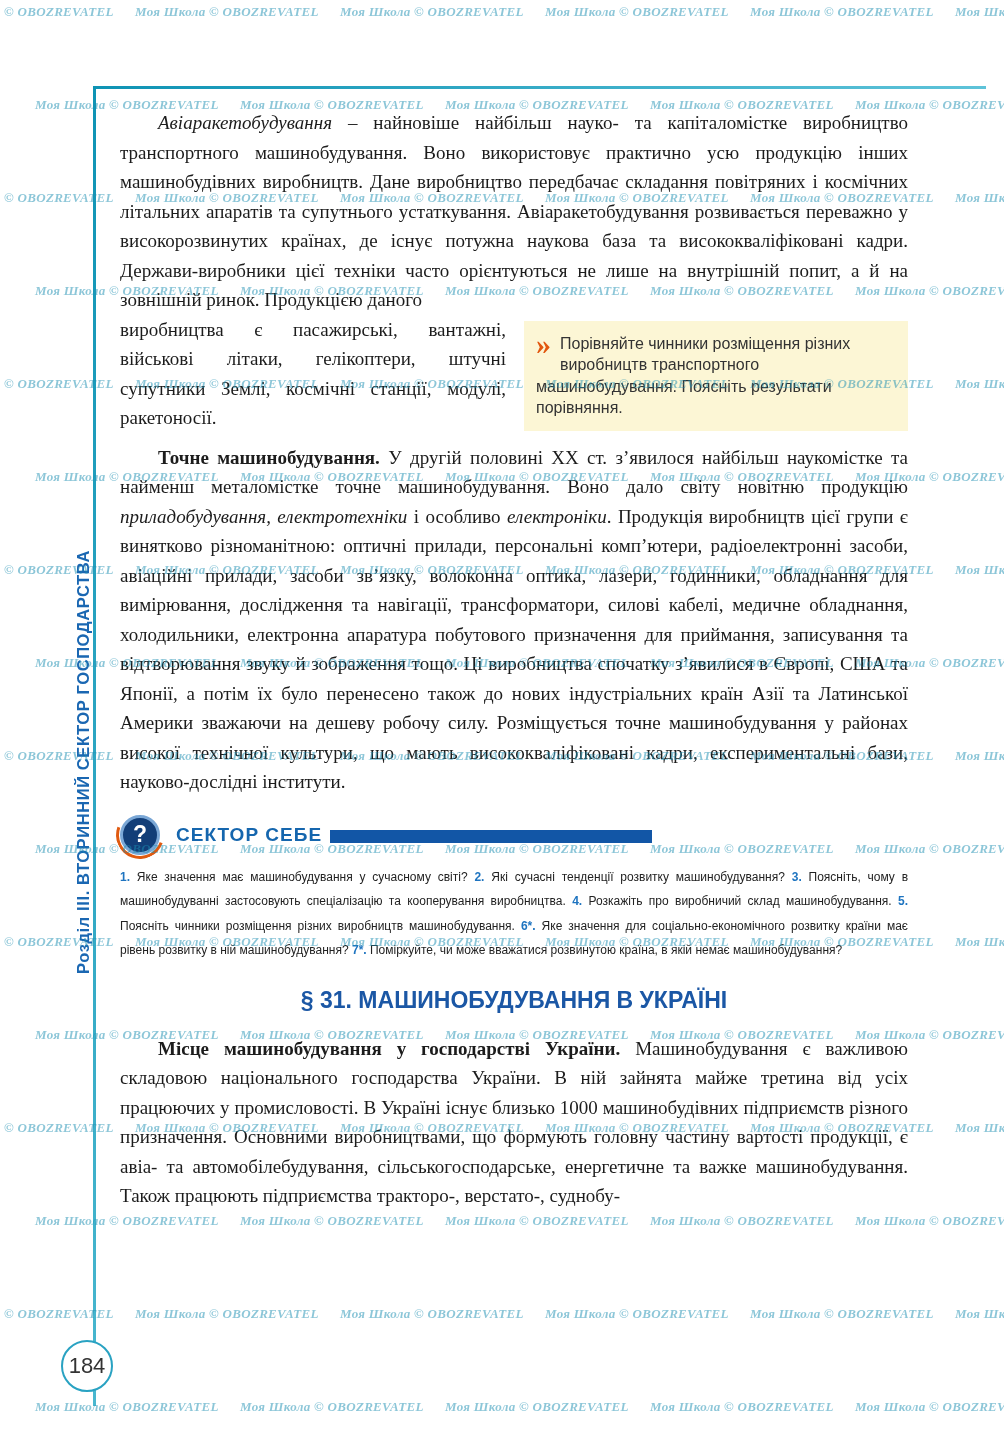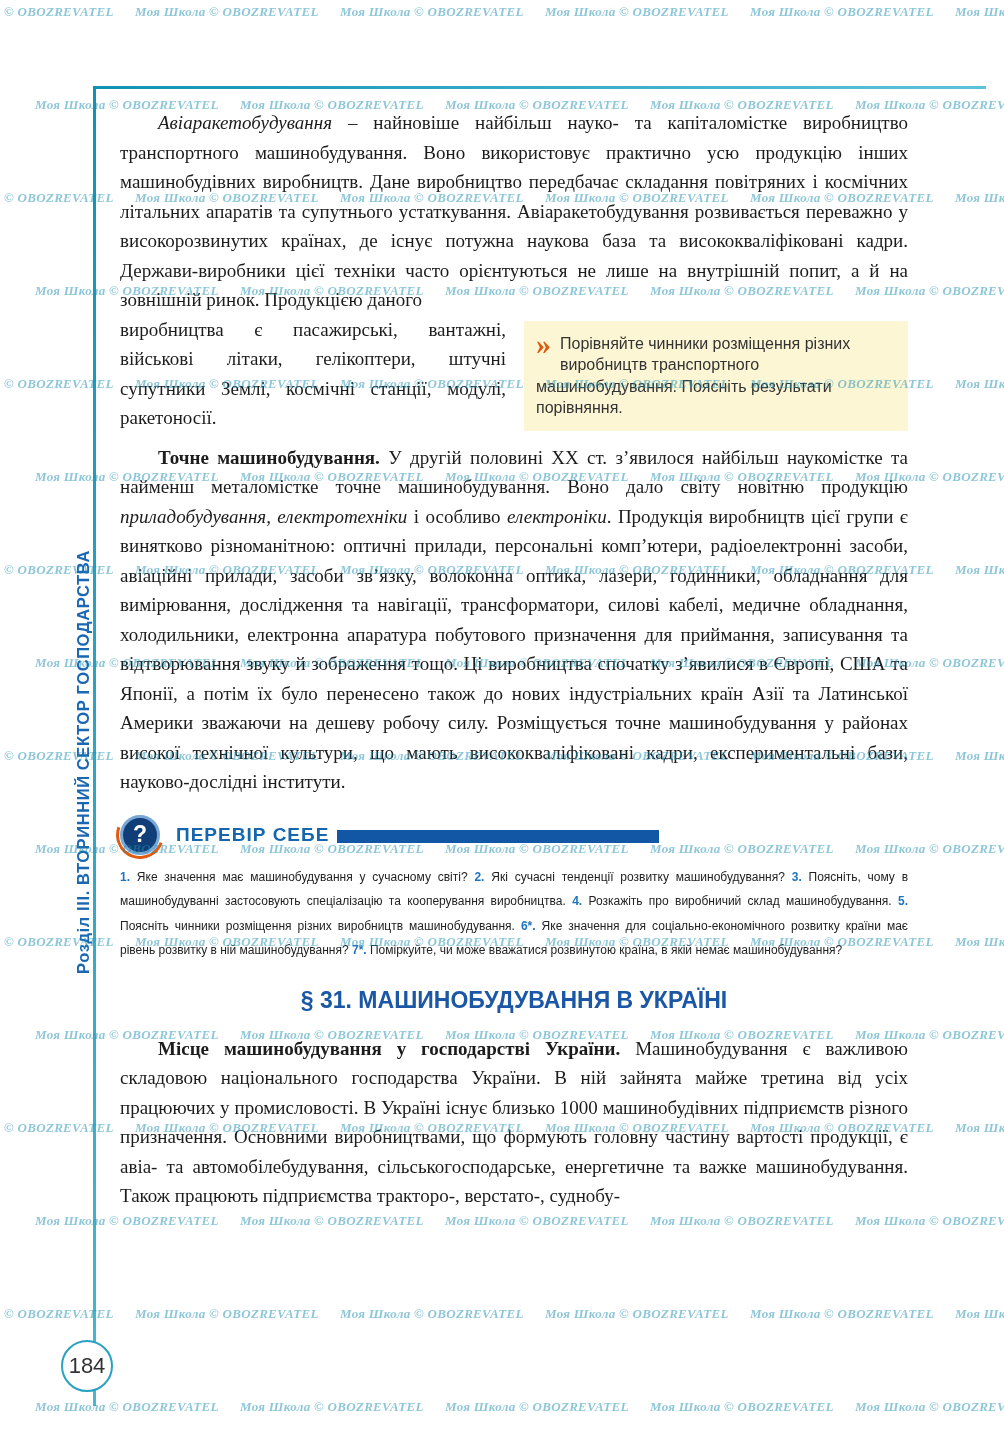--- a/index.html
+++ b/index.html
@@ -218,21 +218,21 @@
       </div>
       <p class="body">виробництва є пасажирські, вантажні, військові літаки, гелікоптери, штучні супутники Землі, космічні станції, модулі, ракетоносії.</p>
     </div>
 
     <p class="body indent clear"><span class="seg-bold">Точне машинобудування.</span><span class="seg-normal"> У другій половині XX ст. з’явилося найбільш наукомістке та найменш металомістке точне машинобудування. Воно дало світу новітню продукцію </span><span class="seg-italic">приладобудування, електротехніки</span><span class="seg-normal"> і особливо </span><span class="seg-italic">електроніки</span><span class="seg-normal">. Продукція виробництв цієї групи є винятково різноманітною: оптичні прилади, персональні комп’ютери, радіоелектронні засоби, авіаційні прилади, засоби зв’язку, волоконна оптика, лазери, годинники, обладнання для вимірювання, дослідження та навігації, трансформатори, силові кабелі, медичне обладнання, холодильники, електронна апаратура побутового призначення для приймання, записування та відтворювання звуку й зображення тощо. Ці виробництва спочатку з’явилися в Європі, США та Японії, а потім їх було перенесено також до нових індустріальних країн Азії та Латинської Америки зважаючи на дешеву робочу силу. Розміщується точне машинобудування у районах високої технічної культури, що мають висококваліфіковані кадри, експериментальні бази, науково-дослідні інститути.</span></p>
 
     <div class="check-row">
       <span class="check-icon">
         <span class="q">?</span>
       </span>
-      <span class="check-title">ПЕРЕВІР СЕБЕ</span>
+      <span class="check-title">СЕКТОР СЕБЕ</span>
       <span class="check-bar"></span>
     </div>
 
     <p class="questions"><span class="seg-num">1. </span><span class="seg-normal">Яке значення має машинобудування у сучасному світі? </span><span class="seg-num">2. </span><span class="seg-normal">Які сучасні тенденції розвитку машинобудування? </span><span class="seg-num">3. </span><span class="seg-normal">Поясніть, чому в машинобудуванні застосовують спеціалізацію та кооперування виробництва. </span><span class="seg-num">4. </span><span class="seg-normal">Розкажіть про виробничий склад машинобудування. </span><span class="seg-num">5. </span><span class="seg-normal">Поясніть чинники розміщення різних виробництв машинобудування. </span><span class="seg-num">6*. </span><span class="seg-normal">Яке значення для соціально-економічного розвитку країни має рівень розвитку в ній машинобудування? </span><span class="seg-num">7*. </span><span class="seg-normal">Поміркуйте, чи може вважатися розвинутою країна, в якій немає машинобудування?</span></p>
 
     <h2 class="section-heading">§ 31. МАШИНОБУДУВАННЯ В УКРАЇНІ</h2>
 
 
     <p class="body indent"><span class="seg-bold">Місце машинобудування у господарстві України.</span><span class="seg-normal"> Машинобудування є важливою складовою національного господарства України. В ній зайнята майже третина від усіх працюючих у промисловості. В Україні існує близько 1000 машинобудівних підприємств різного призначення. Основними виробництвами, що формують головну частину вартості продукції, є авіа- та автомобілебудування, сільськогосподарське, енергетичне та важке машинобудування. Також працюють підприємства тракторо-, верстато-, суднобу-</span></p>
 

